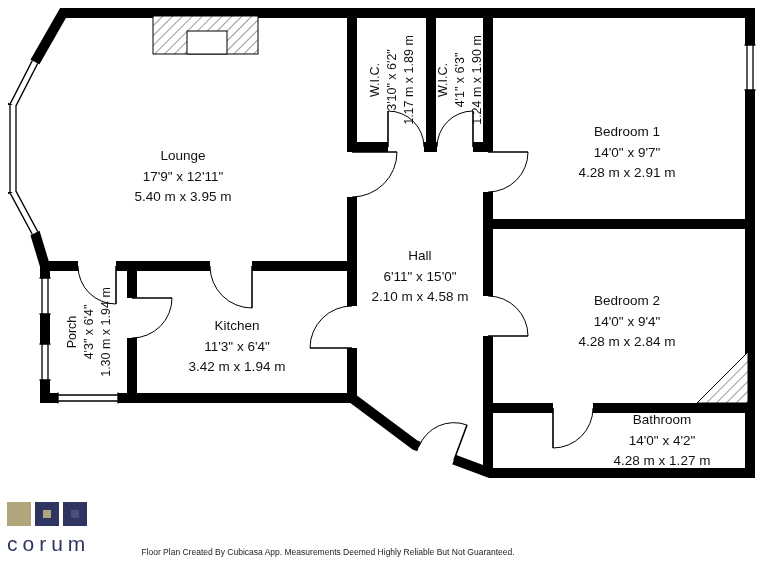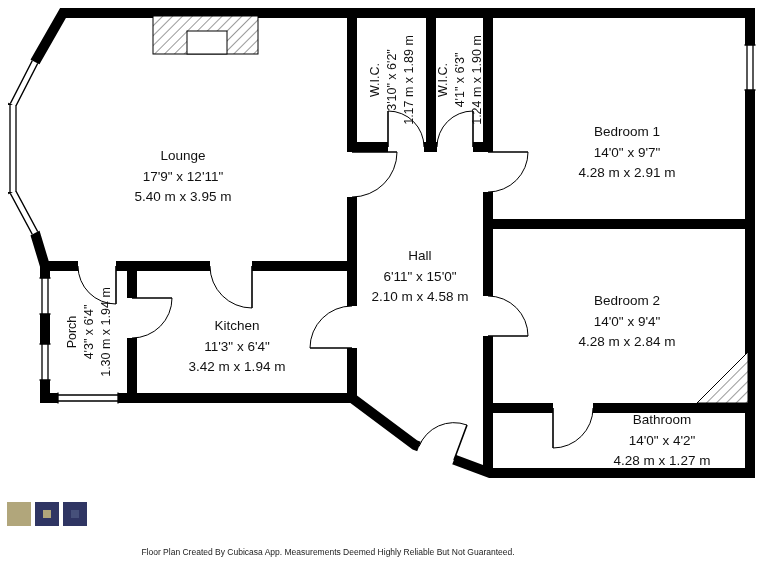--- a/index.html
+++ b/index.html
@@ -124,15 +124,16 @@
 <div class="logo">
   <div class="logo-squares">
     <div class="sq sq-tan"></div>
     <div class="sq sq-navy">
         <div class="sq-inner"></div>
       </div>
     <div class="sq sq-navy">
         <div class="sq-inner2"></div>
       </div>
   </div>
+  <div class="logo-text">corum</div>
 </div>
 
 <div class="disclaimer">Floor Plan Created By Cubicasa App. Measurements Deemed Highly Reliable But Not Guaranteed.</div>
 
 </body></html>

